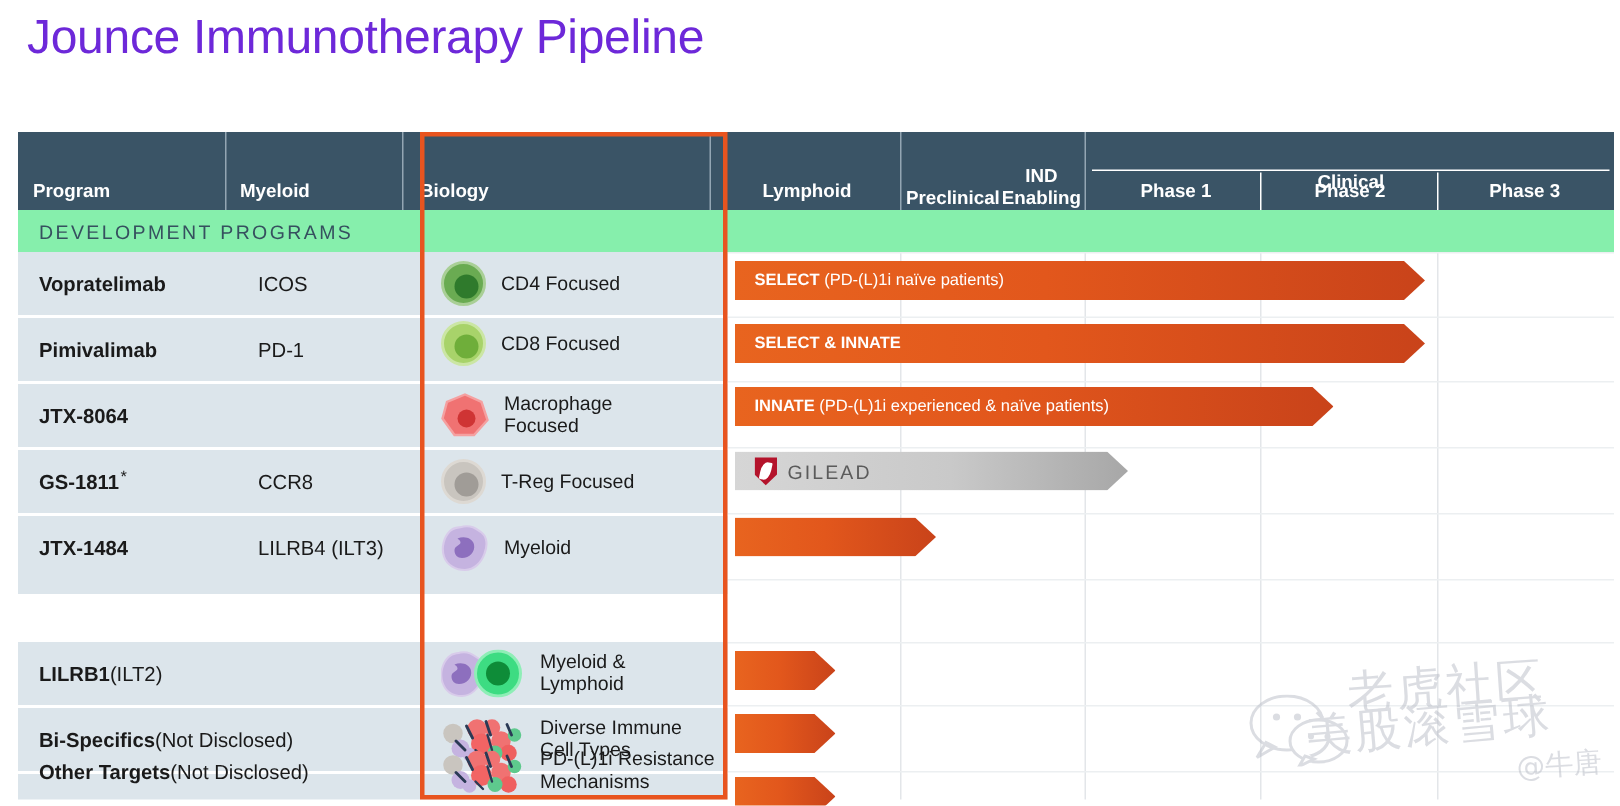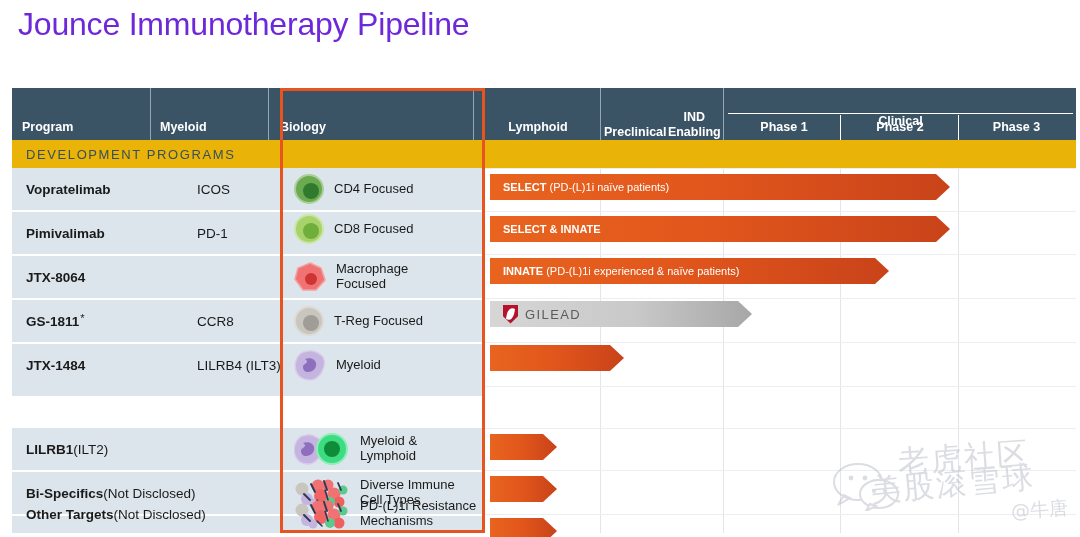--- a/index.html
+++ b/index.html
@@ -33,21 +33,21 @@
   .hdr-clinical {
     position: absolute; top: 3px; height: 20px; color: #fff;
     font-size: 12.5px; font-weight: bold;
     display: flex; align-items: center; justify-content: center; margin-top: 20px;
   }
   .clin-underline { position: absolute; height: 1px; background: #ffffff; }
   .clin-vsep { position: absolute; width: 1px; background: #ffffff; }
 
   
   .section-row {
-    position: absolute; height: 28px; background: #eab308;
+    position: absolute; height: 28px; background: #86efac;
     display: flex; align-items: center;
   }
   .section-row .lbl {
     padding-left: 14px; color: #36505f; font-size: 13px;
     letter-spacing: 1.6px; font-weight: 400;
   }
 
   
   .row { position: absolute; height: 42px; background: #dce5eb; }
   .rowline { position: absolute; height: 2px; background: #ffffff; left: 0; width: 473px; }
@@ -55,21 +55,21 @@
   .cell-prog {
     position: absolute; left: 14px; font-size: 13.5px; color: #1a1a1a;
     display: flex; align-items: center; height: 42px;
   }
   .cell-prog b { font-weight: bold; }
   .cell-prog .thin { font-weight: normal; }
   .cell-prog sup { font-size: 11px; vertical-align: super; line-height: 0;
                    position: relative; top: -3px; left: 1px; }
   .cell-target {
     position: absolute; left: 160px; font-size: 13.5px; color: #1a1a1a;
-    display: flex; align-items: center; height: 42px; font-weight: normal; margin-left: 25px;
+    display: flex; align-items: center; height: 42px; font-weight: normal;
   }
   .cell-bio {
     position: absolute; left: 282px; height: 42px;
     display: flex; align-items: center; gap: 10px;
   }
   .bio-label { font-size: 13px; color: #1a1a1a; line-height: 1.12; max-width: 140px; }
 
   
   .bio-box {
     position: absolute; left: 268px; top: 0; width: 205px; height: 445px;

